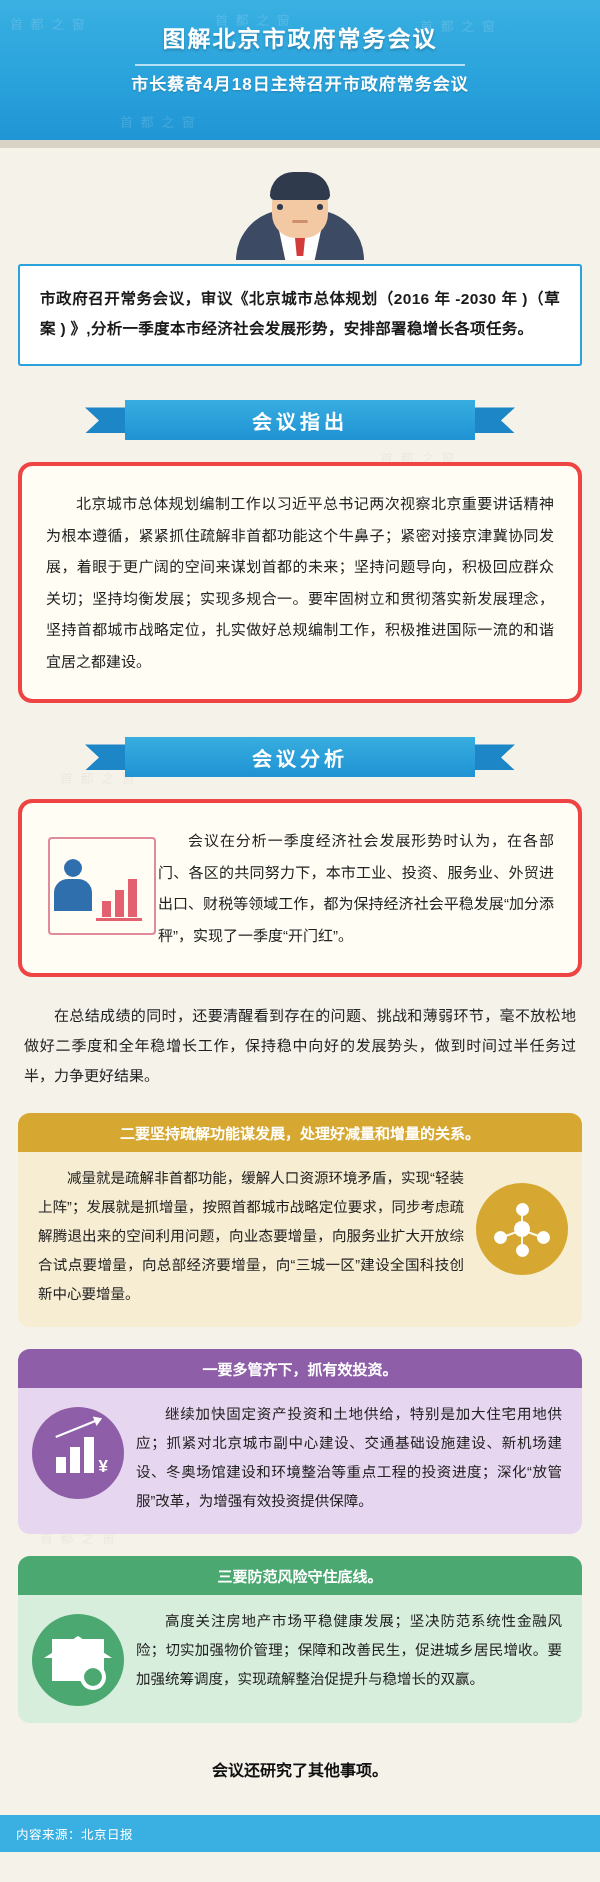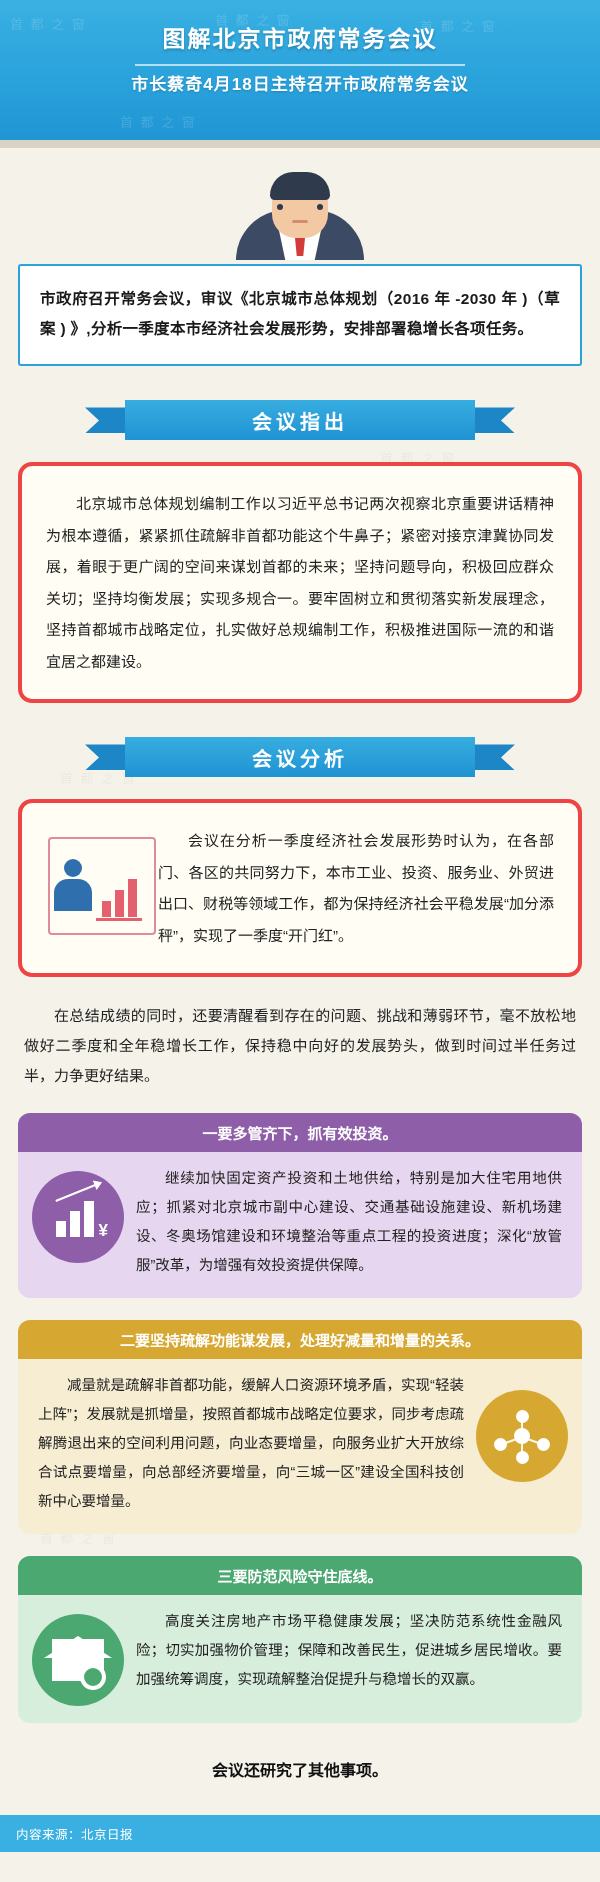--- a/index.html
+++ b/index.html
@@ -481,48 +481,48 @@
         </div>
         <div class="analysis-text">
           <p>会议在分析一季度经济社会发展形势时认为，在各部门、各区的共同努力下，本市工业、投资、服务业、外贸进出口、财税等领域工作，都为保持经济社会平稳发展“加分添秤”，实现了一季度“开门红”。</p>
         </div>
       </div>
     </div>
 
 
     <p class="emph-p">在总结成绩的同时，还要清醒看到存在的问题、挑战和薄弱环节，毫不放松地做好二季度和全年稳增长工作，保持稳中向好的发展势头，做到时间过半任务过半，力争更好结果。</p>
 
-    <div class="point p1">
-      <span class="ptitle">一要多管齐下，抓有效投资。</span>
-      <div class="picon">
-        <div class="ic-chart-bar c1"></div>
-        <div class="ic-chart-bar c2"></div>
-        <div class="ic-chart-bar c3"></div>
-        <div class="ic-arrow"></div>
-        <div class="ic-yen">¥</div>
-      </div>
-      <div class="pbody">继续加快固定资产投资和土地供给，特别是加大住宅用地供应；抓紧对北京城市副中心建设、交通基础设施建设、新机场建设、冬奥场馆建设和环境整治等重点工程的投资进度；深化“放管服”改革，为增强有效投资提供保障。</div>
-    </div>
-
     <div class="point p2">
       <span class="ptitle">二要坚持疏解功能谋发展，处理好减量和增量的关系。</span>
       <div class="picon">
         <div class="ic-core"></div>
         <div class="ic-line" style="transform:rotate(-90deg);"></div>
         <div class="ic-line" style="transform:rotate(90deg);"></div>
         <div class="ic-line" style="transform:rotate(160deg);"></div>
         <div class="ic-line" style="transform:rotate(20deg);"></div>
         <div class="ic-node n-top"></div>
         <div class="ic-node n-left"></div>
         <div class="ic-node n-right"></div>
         <div class="ic-node n-bottom"></div>
       </div>
       <div class="pbody">减量就是疏解非首都功能，缓解人口资源环境矛盾，实现“轻装上阵”；发展就是抓增量，按照首都城市战略定位要求，同步考虑疏解腾退出来的空间利用问题，向业态要增量，向服务业扩大开放综合试点要增量，向总部经济要增量，向“三城一区”建设全国科技创新中心要增量。</div>
     </div>
 
+    <div class="point p1">
+      <span class="ptitle">一要多管齐下，抓有效投资。</span>
+      <div class="picon">
+        <div class="ic-chart-bar c1"></div>
+        <div class="ic-chart-bar c2"></div>
+        <div class="ic-chart-bar c3"></div>
+        <div class="ic-arrow"></div>
+        <div class="ic-yen">¥</div>
+      </div>
+      <div class="pbody">继续加快固定资产投资和土地供给，特别是加大住宅用地供应；抓紧对北京城市副中心建设、交通基础设施建设、新机场建设、冬奥场馆建设和环境整治等重点工程的投资进度；深化“放管服”改革，为增强有效投资提供保障。</div>
+    </div>
+
     <div class="point p3">
       <span class="ptitle">三要防范风险守住底线。</span>
       <div class="picon">
         <div class="ic-house"></div>
         <div class="ic-roof"></div>
         <div class="ic-gear"></div>
       </div>
       <div class="pbody">高度关注房地产市场平稳健康发展；坚决防范系统性金融风险；切实加强物价管理；保障和改善民生，促进城乡居民增收。要加强统筹调度，实现疏解整治促提升与稳增长的双赢。</div>
     </div>
 

